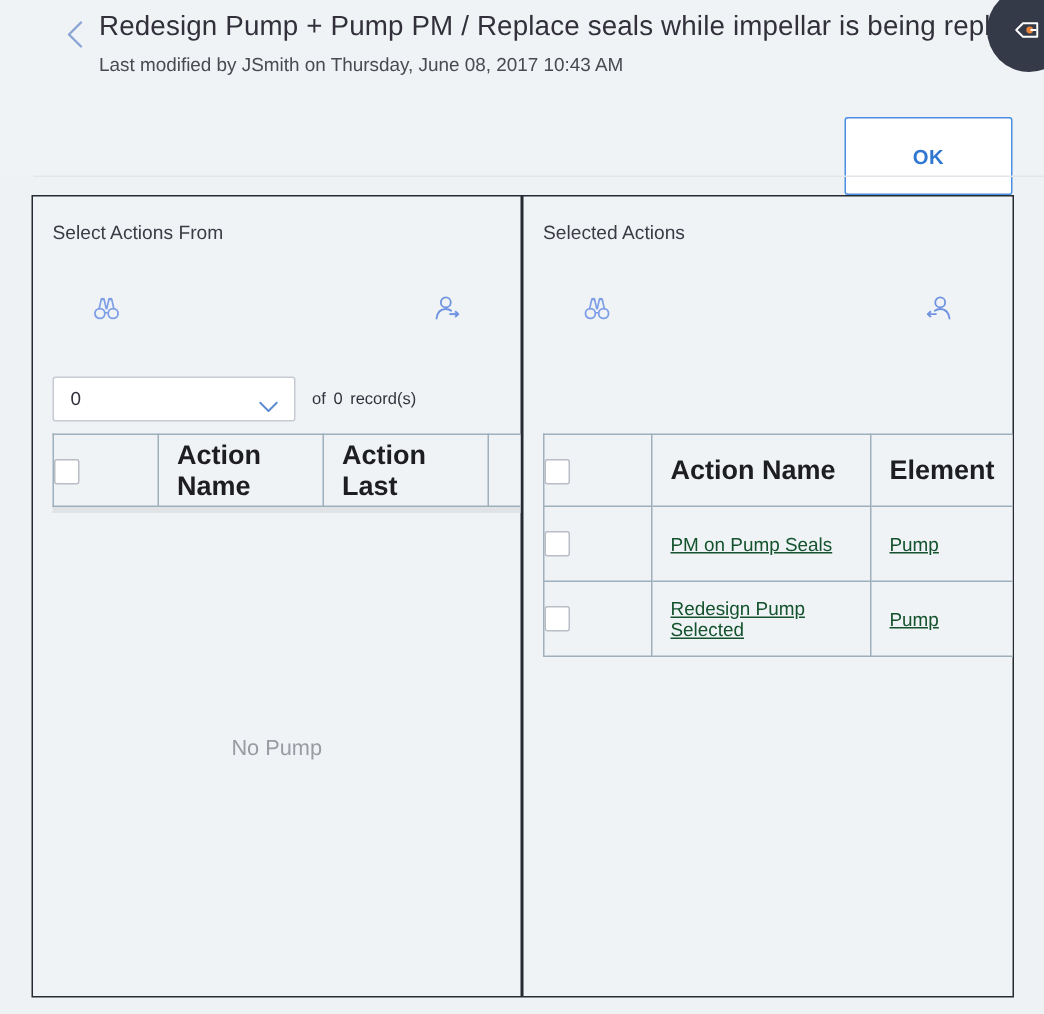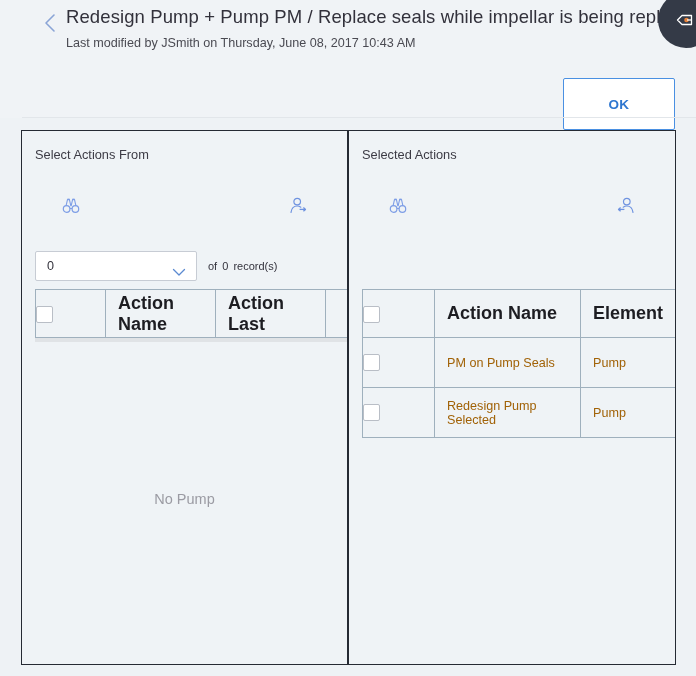--- a/index.html
+++ b/index.html
@@ -170,22 +170,23 @@
     height: 48px;
     padding: 0 12px;
     font-size: 18px;
     font-weight: bold;
     color: #1d1d22;
   }
   .grid td {
     height: 50px;
     padding: 0 12px;
     font-size: 12.6px;
-    color: #a16207;
+    color: #14532d;
     border-top: none;
+    text-decoration: underline;
   }
   .col-check { width: 70px; }
   .col-check-r { width: 72px; }
   .cell-center { text-align: center; padding: 0 !important; }
   .cbox {
     display: inline-block;
     width: 17px; height: 17px;
     background: #ffffff;
     border: 1px solid #b9bec6;
     border-radius: 2px;

